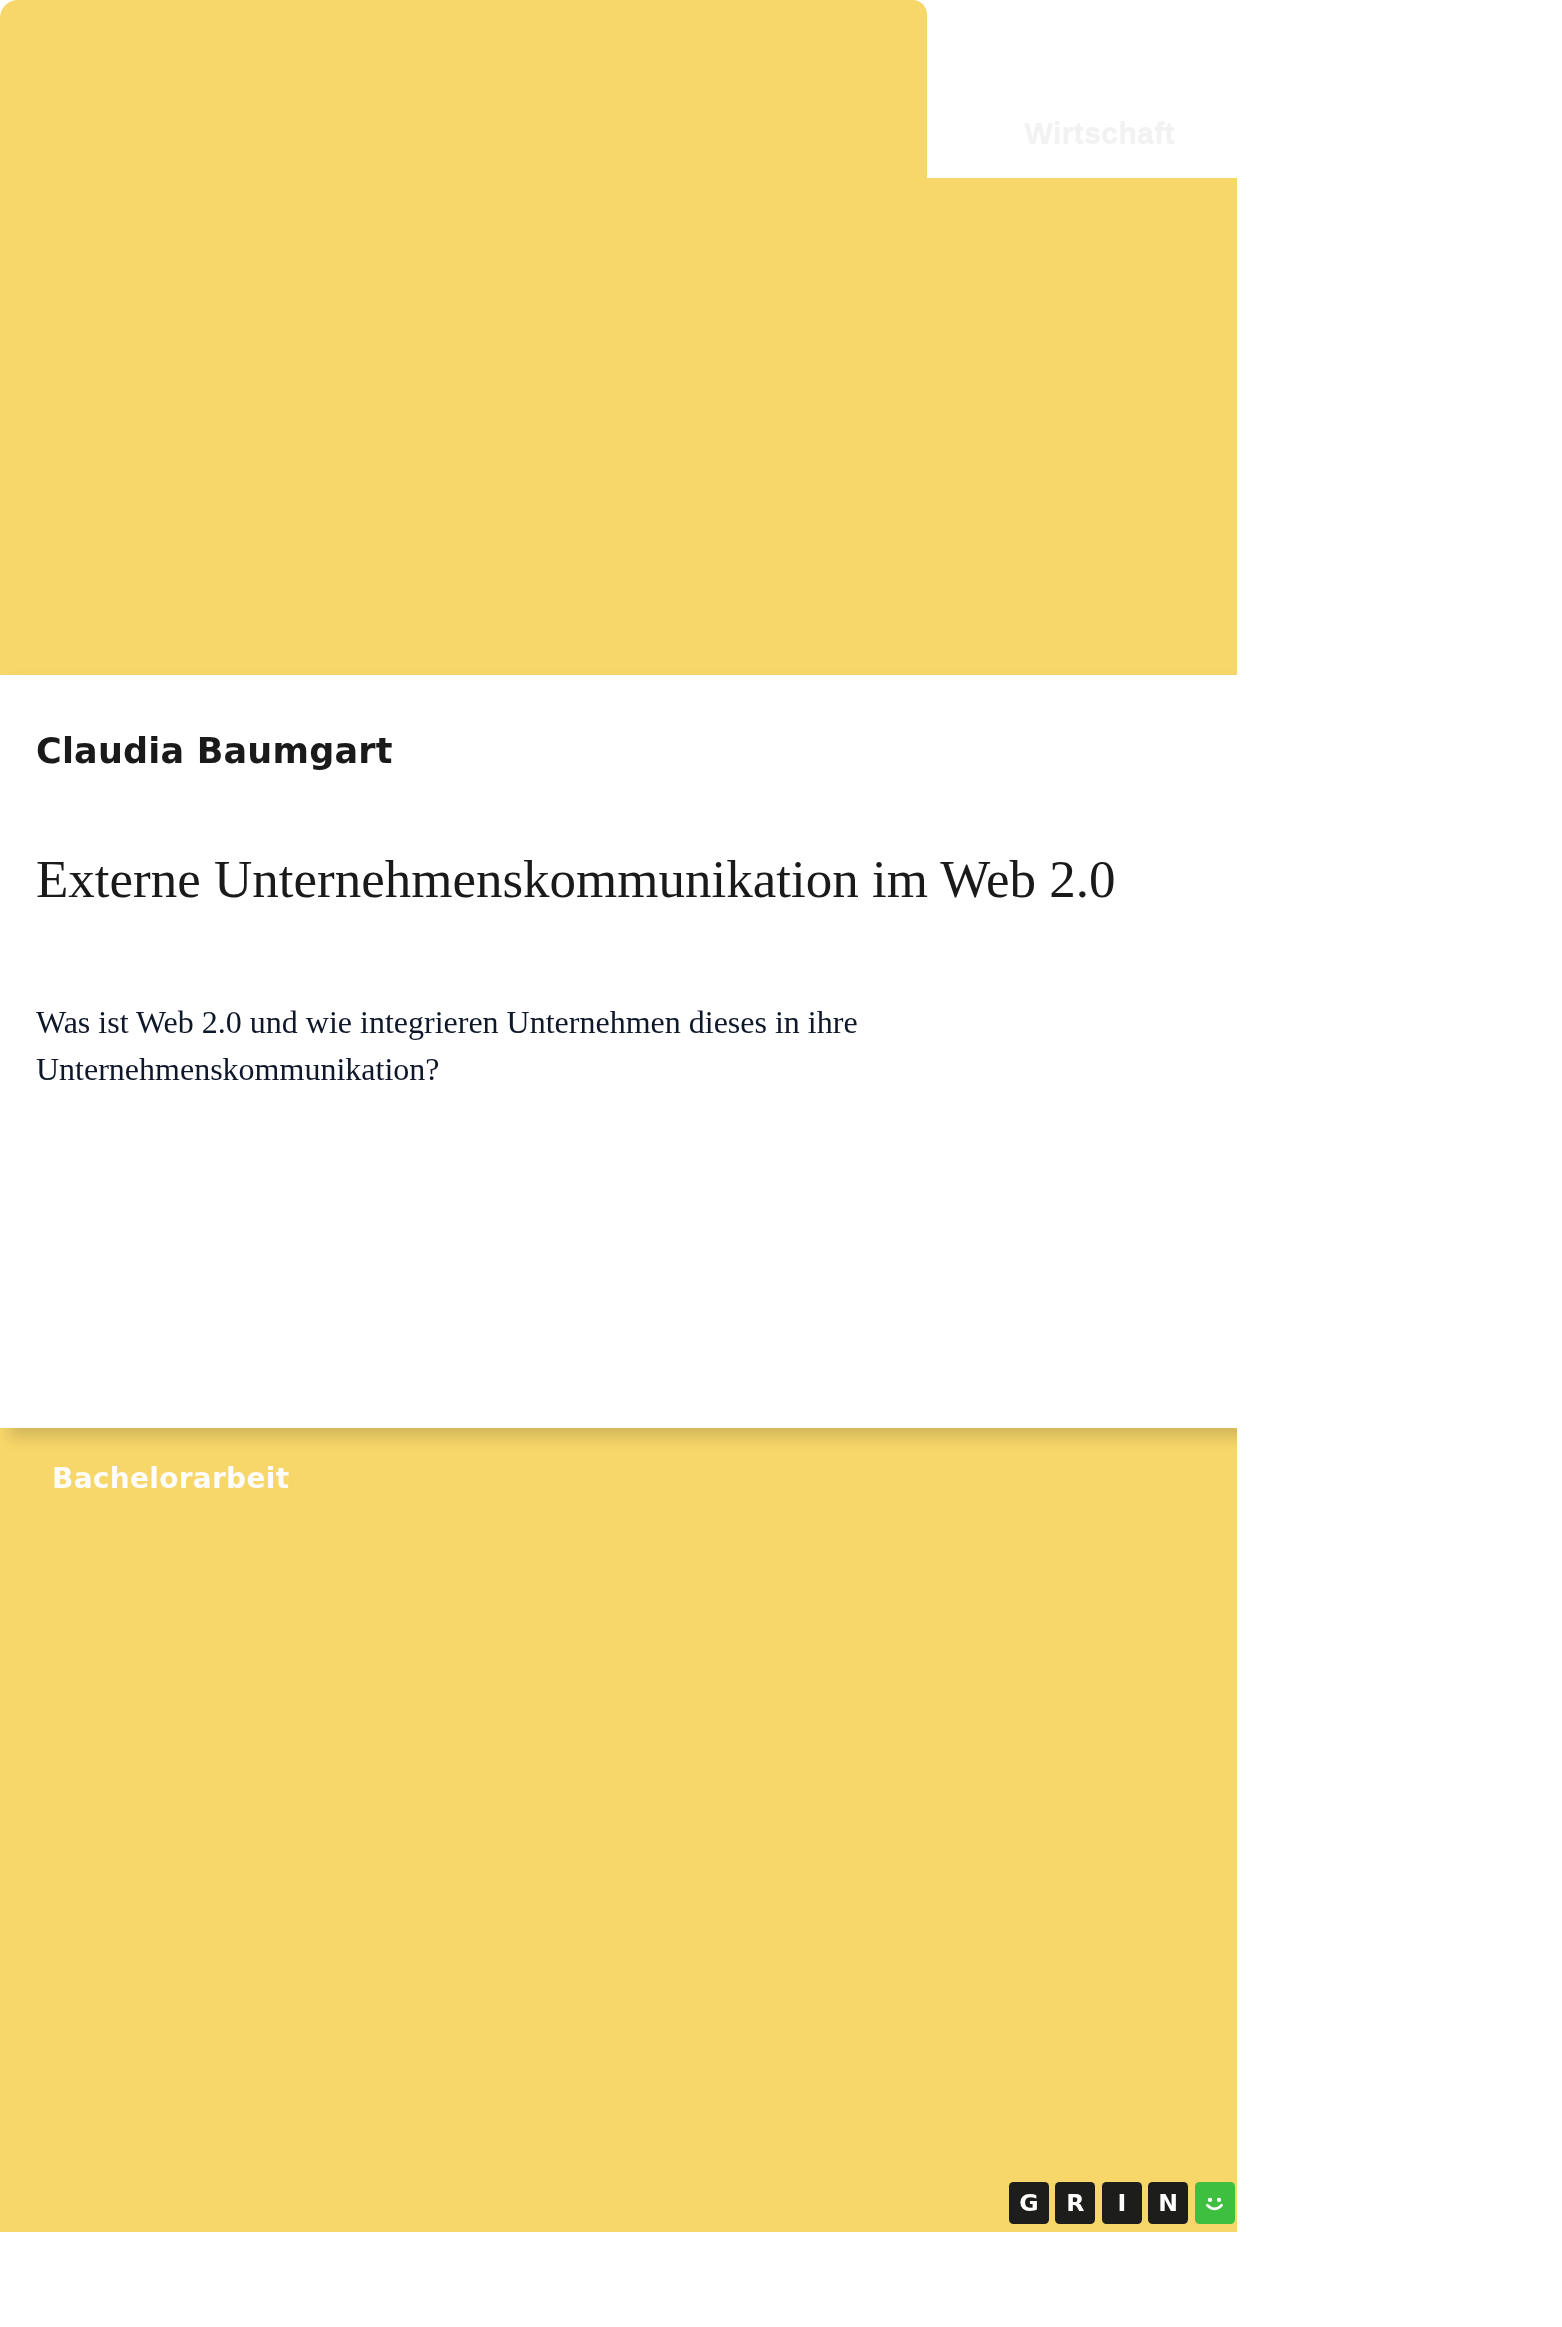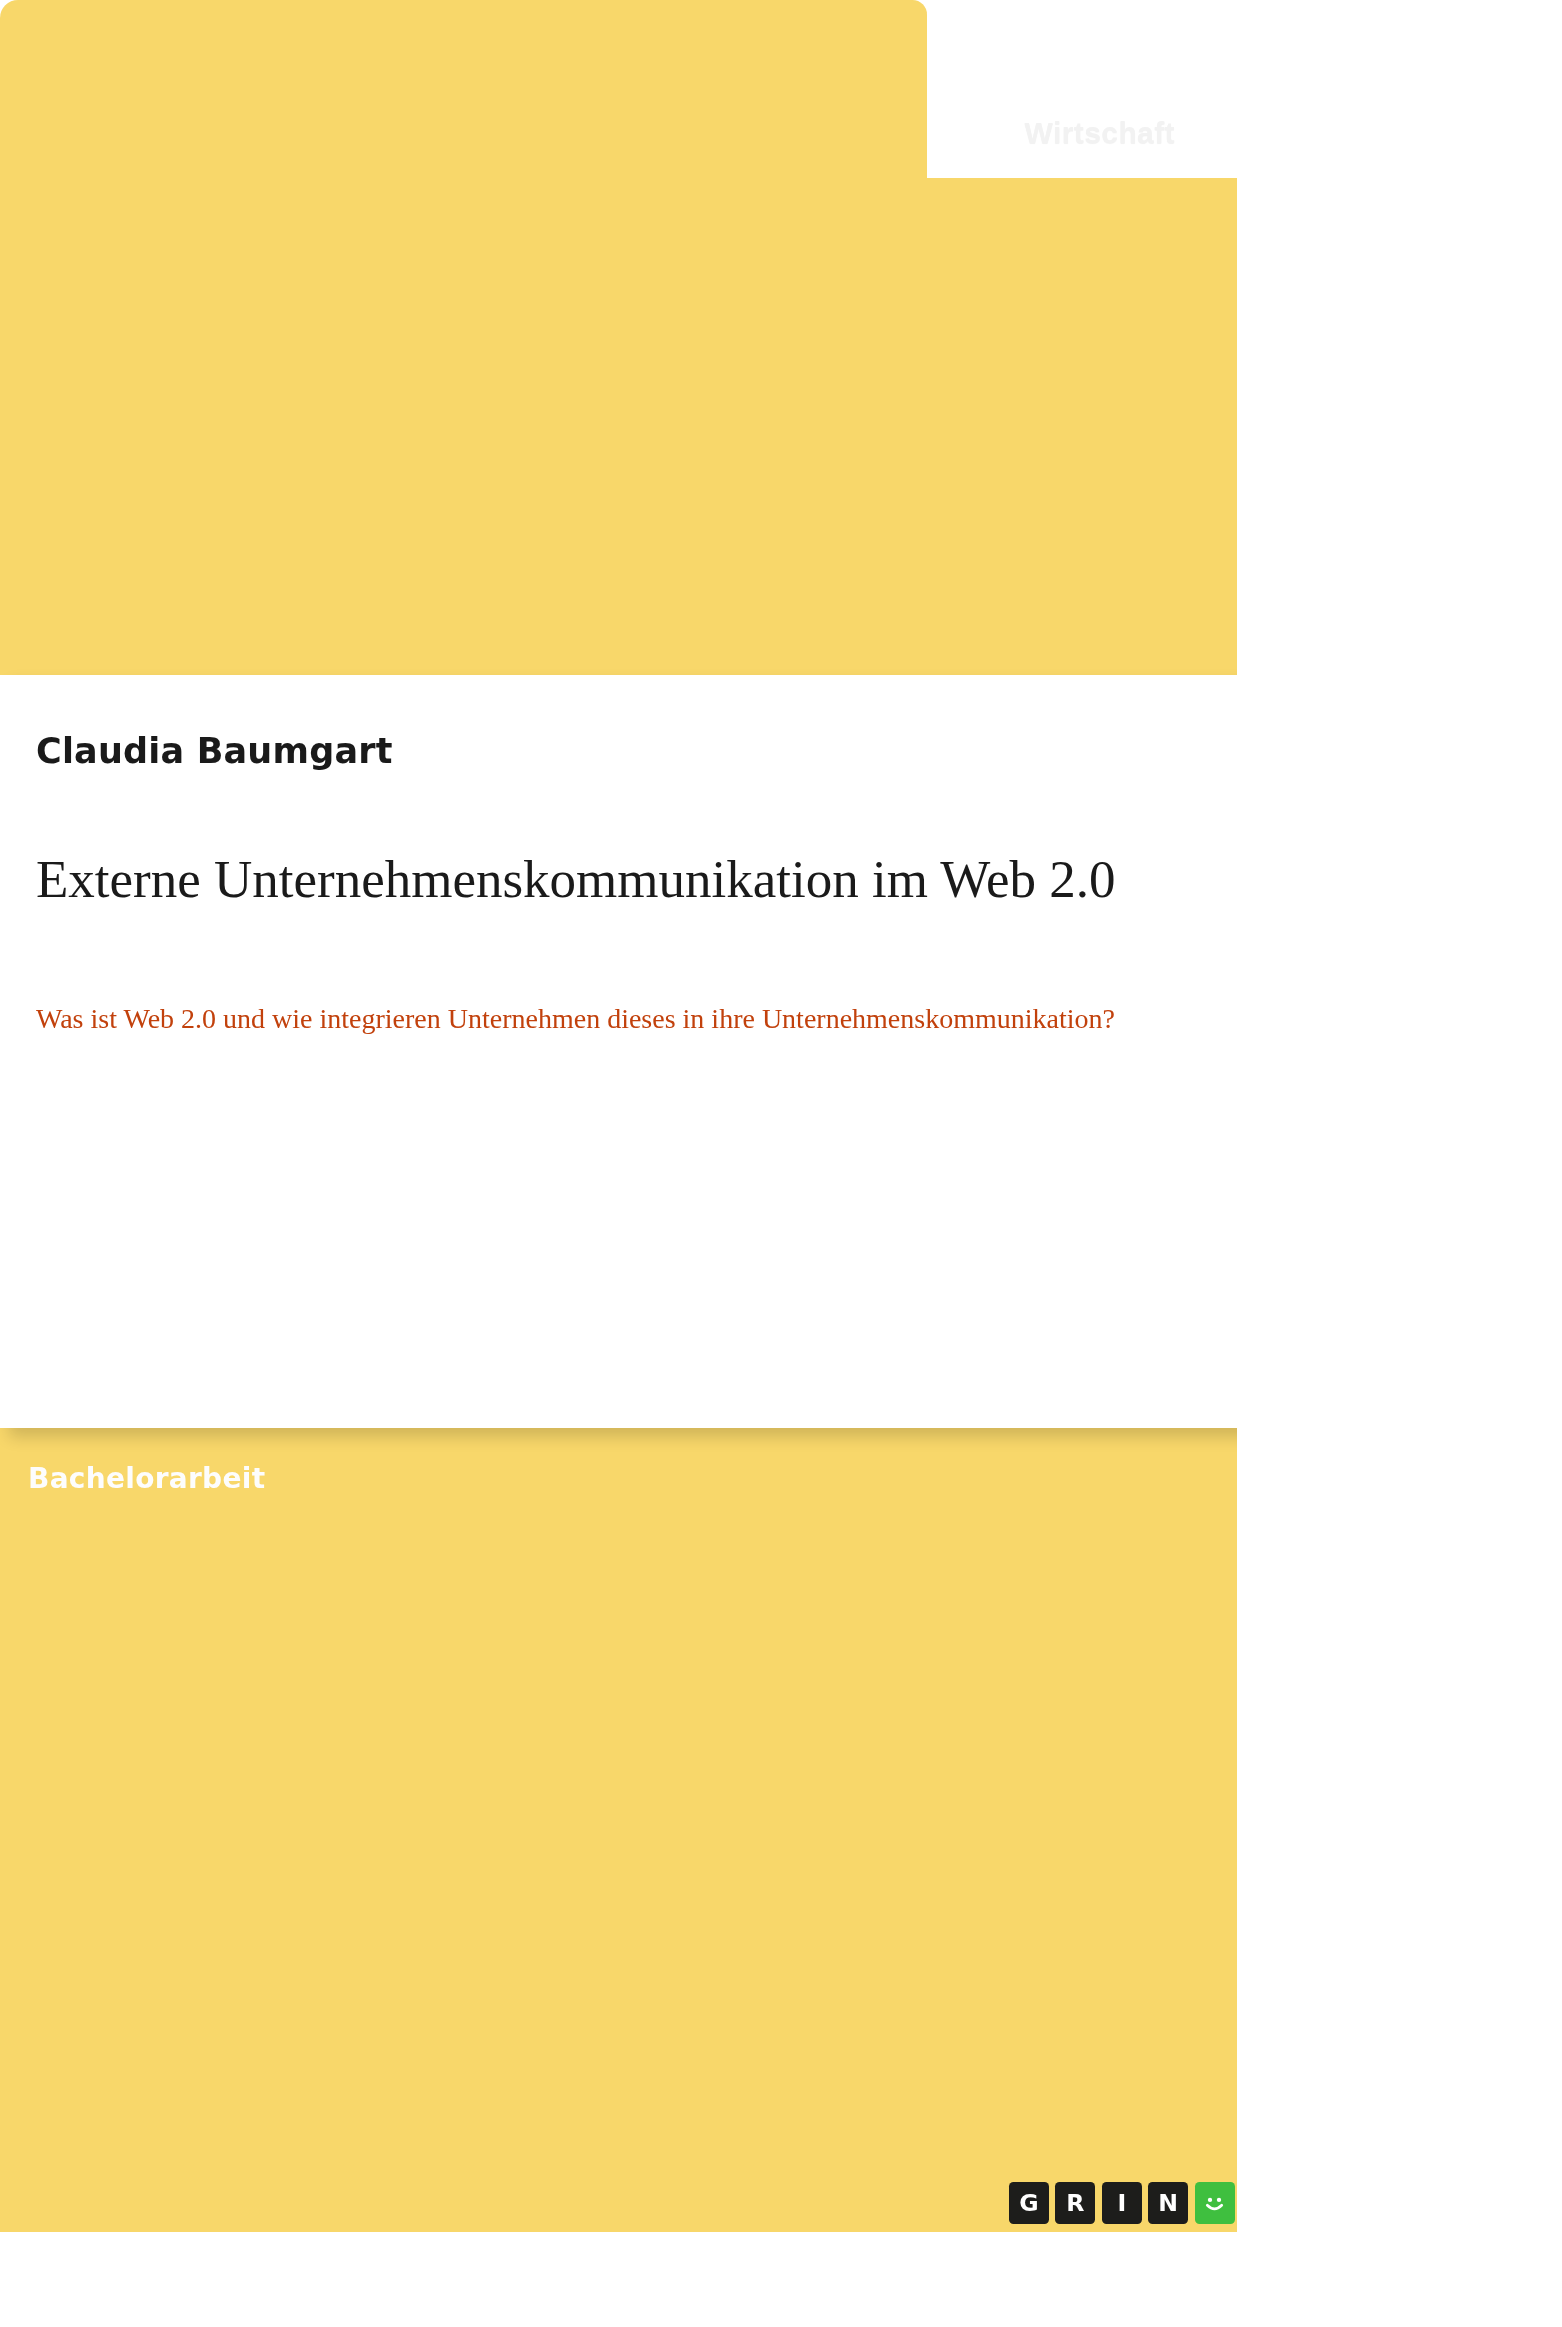--- a/index.html
+++ b/index.html
@@ -89,31 +89,31 @@
     font-family: "Liberation Serif", serif;
     font-size: 53px;
     line-height: 1.23;
     color: #1a1a1a;
     margin: 8px 0 87px 0;
     font-weight: normal;
   }
 
   .subtitle {
     font-family: "Liberation Serif", serif;
-    font-size: 28px;
+    font-size: 32px;
     line-height: 1.45;
-    color: #c2410c;
+    color: #0f172a;
     margin: 0;
     max-width: 1218px;
   }
 
   
   .doctype {
     position: absolute;
-    left: 28px;
+    left: 52px;
     top: 1462px;
     font-size: 28px;
     font-weight: bold;
     color: #fdfdfd;
     letter-spacing: 0.3px;
     font-family: "DejaVu Sans", sans-serif;
   }
 
   
   .logo {

